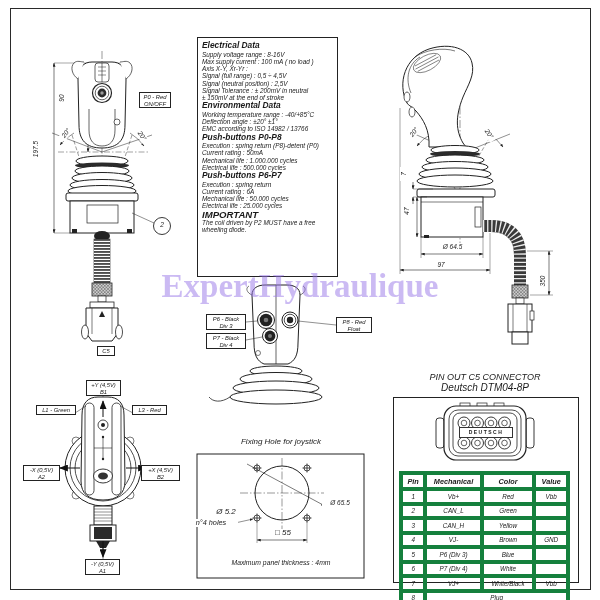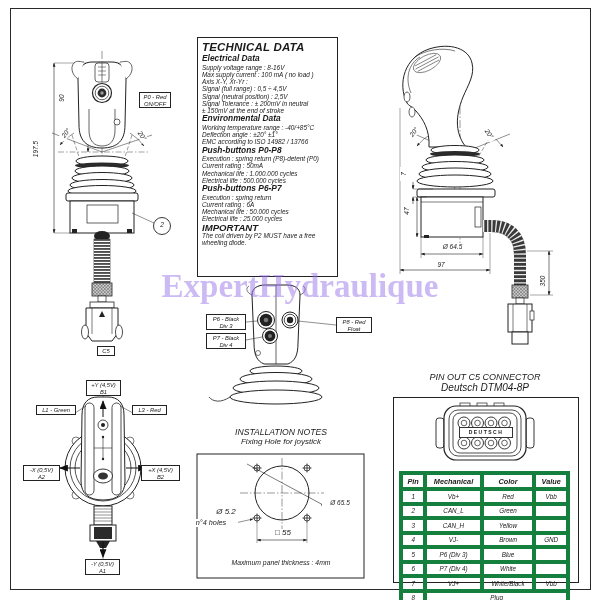--- a/index.html
+++ b/index.html
@@ -306,21 +306,20 @@
         <circle cx="74.5" cy="21" r="2.8" stroke-width="0.7"></circle>
       <circle cx="34" cy="41" r="2.8" stroke-width="0.7"></circle>
         <circle cx="47.5" cy="41" r="2.8" stroke-width="0.7"></circle>
       <circle cx="61" cy="41" r="2.8" stroke-width="0.7"></circle>
         <circle cx="74.5" cy="41" r="2.8" stroke-width="0.7"></circle>
     </g>
   </svg>
   <div id="brand">DEUTSCH</div>
 
   <div id="tdbox">
-    <div class="tdtitle">TECHNICAL DATA</div>
     <div class="tdhead">Electrical Data</div>
     <div class="tdline">Supply voltage range : 8-16V</div>
     <div class="tdline">Max supply current : 100 mA ( no load )</div>
     <div class="tdline">Axis X-Y, Xr-Yr :</div>
     <div class="tdline">Signal (full range) : 0,5 ÷ 4,5V</div>
     <div class="tdline">Signal (neutral position) : 2,5V</div>
     <div class="tdline">Signal Tolerance : ± 200mV in neutral</div>
     <div class="tdline">± 150mV at the end of stroke</div>
     <div class="tdhead">Environmental Data</div>
     <div class="tdline">Working temperature range : -40/+85°C</div>
@@ -387,21 +386,20 @@
   </div>
   <div class="lbl" style="left:141px;top:465px;width:39px;">
     <div>+X (4,5V)</div>
     <div>B2</div>
   </div>
   <div class="lbl" style="left:85px;top:559px;width:35px;">
     <div>-Y (0,5V)</div>
     <div>A1</div>
   </div>
 
-  <div class="secTitle" style="left:195px;top:427px;width:172px;font-size:8.6px;">INSTALLATION NOTES</div>
   <div class="secTitle" style="left:195px;top:437px;width:172px;font-size:8px;">Fixing Hole for joystick</div>
   <div class="dim" style="left:203px;top:508px;width:46px;font-size:8px;">Ø 5.2</div>
   <div class="dim" style="left:184px;top:519px;width:54px;font-size:7.3px;">n°4 holes</div>
   <div class="dim" style="left:322px;top:499px;width:36px;">Ø 65.5</div>
   <div class="dim" style="left:266px;top:529px;width:34px;font-size:8px;">□ 55</div>
   <div class="dim" style="left:203px;top:559px;width:156px;font-size:6.8px;">Maximum panel thickness : 4mm</div>
 
   <div class="secTitle" style="left:393px;top:372px;width:184px;font-size:9px;">PIN OUT C5 CONNECTOR</div>
   <div class="secTitle" style="left:393px;top:382px;width:184px;font-size:10px;font-weight:normal;">Deutsch DTM04-8P</div>
   <table id="pintable">

